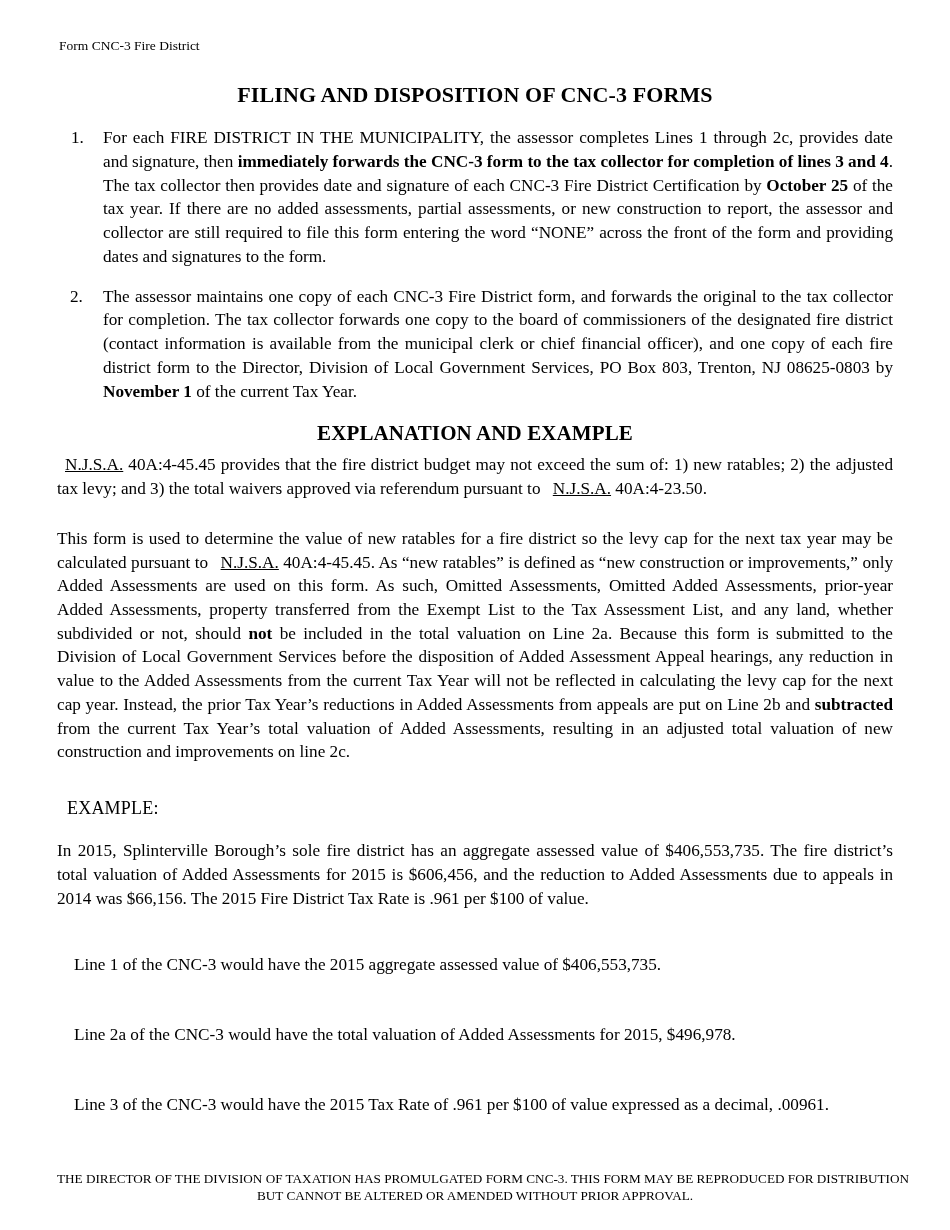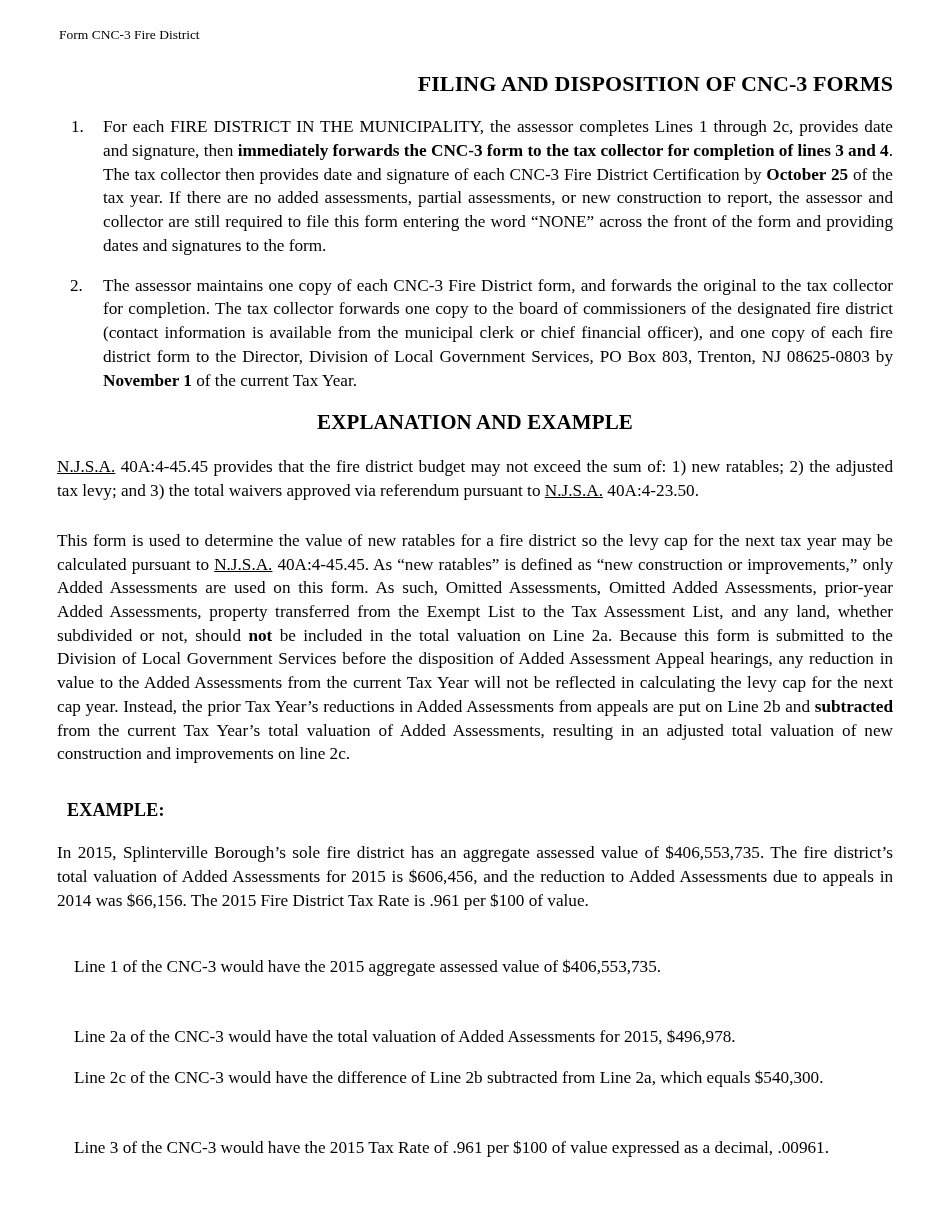--- a/index.html
+++ b/index.html
@@ -11,42 +11,42 @@
     font-family: "Liberation Serif", "DejaVu Serif", serif;
     color: #000000;
   }
   .page {
     position: relative;
     width: 950px;
     height: 1230px;
     margin: 0 auto;
     background: #ffffff;
     box-sizing: border-box;
-    padding: 26px 57px 0 57px;
+    padding: 37px 57px 0 57px;
     overflow: hidden;
   }
   .form-id {
     font-size: 13.5px;
     line-height: 1.28;
     margin: 0 0 0 2px;
   }
   .form-id div { white-space: nowrap; }
 
   h1.doc-title {
     font-size: 22px;
     font-weight: bold;
-    text-align: right;
+    text-align: center;
     margin: 28px 0 8px 0;
     letter-spacing: 0.1px;
   }
   h2.section-title {
     font-size: 21px;
     font-weight: bold;
     text-align: center;
-    margin: 18px 0 20px 0;
+    margin: 18px 0 7px 0;
     letter-spacing: 0.1px;
   }
 
   ol.numbered {
     margin: 18px 0 0 0;
     padding: 0;
     list-style: none;
   }
   ol.numbered li {
     position: relative;
@@ -72,26 +72,26 @@
     text-align: justify;
     text-justify: inter-word;
     margin: 0 0 14px 0;
   }
   p.nojust {
     text-align: left;
   }
   .gap-sm { height: 12px; }
   .gap-md { height: 20px; }
 
-  .u { text-decoration: underline; }
+  .u { text-decoration: underline; margin-left: 8px; }
   .b { font-weight: bold; }
 
   h3.example-head {
     font-size: 18px;
-    font-weight: bold;
+    font-weight: normal;
     margin: 0 0 0 10px;
     letter-spacing: 0.2px;
   }
 
   .linelist p {
     font-size: 17.2px;
     line-height: 1.38;
     margin: 17px;
     text-align: left;
   }
@@ -142,20 +142,23 @@
   <div class="gap-md"></div>
 
   <p class="body">In 2015, Splinterville Borough’s sole fire district has an aggregate assessed value of $406,553,735. The fire district’s total valuation of Added Assessments for 2015 is $606,456, and the reduction to Added Assessments due to appeals in 2014 was $66,156. The 2015 Fire District Tax Rate is .961 per $100 of value.</p>
 
   <div class="gap-sm"></div>
 
   <div class="linelist">
     <p>Line 1 of the CNC-3 would have the 2015 aggregate assessed value of $406,553,735.</p>
     <div class="gap-sm"></div>
     <p>Line 2a of the CNC-3 would have the total valuation of Added Assessments for 2015, $496,978.</p>
-    <p>Line 2c of the CNC-3 would have the difference of Line 2b subtracted from Line 2a, which equals $540,300.</p>
     <div class="gap-sm"></div>
     <p>Line 3 of the CNC-3 would have the 2015 Tax Rate of .961 per $100 of value expressed as a decimal, .00961.</p>
     <div class="gap-sm"></div>
   </div>
 
+  <div class="footer">
+    <div>THE DIRECTOR OF THE DIVISION OF TAXATION HAS PROMULGATED FORM CNC-3. THIS FORM MAY BE REPRODUCED FOR DISTRIBUTION</div>
+    <div>BUT CANNOT BE ALTERED OR AMENDED WITHOUT PRIOR APPROVAL.</div>
+  </div>
 
 </div>
 
 </body></html>

